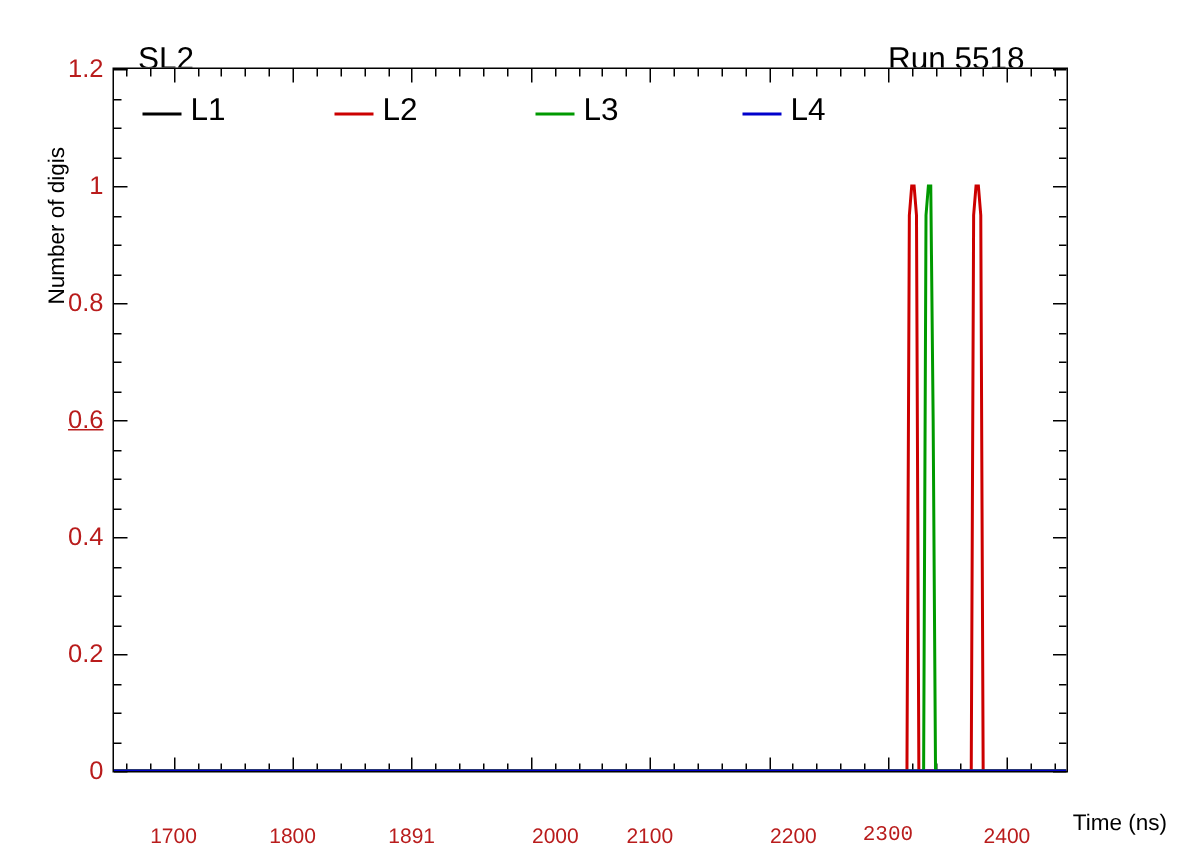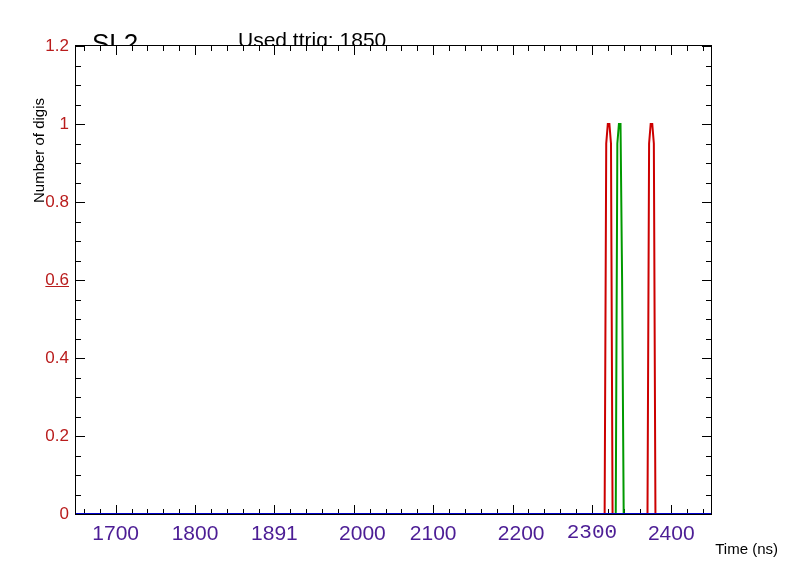--- a/index.html
+++ b/index.html
@@ -2,21 +2,21 @@
 <html><head>
 <meta charset="utf-8">
 <style>
   html,body{margin:0;padding:0;}
   body{width:796px;height:572px;background:#ffffff;font-family:"Liberation Sans",sans-serif;overflow:hidden;}
   #root{position:relative;width:796px;height:572px;}
 
   .txt{position:absolute;white-space:nowrap;color:#000;}
 
   
-  #sl-label{left:92px;top:28px;font-size:26px;}
+  #sl-label{left:92px;top:28px;font-size:21px;}
   #ttrig-label{left:238px;top:28px;font-size:21px;}
   #run-label{left:592px;top:28px;font-size:21px;}
 
   
   #ylabel{
     left:-42px;top:142px;width:160px;text-align:center;
     font-size:15px;transform:rotate(-90deg);transform-origin:50% 50%;
   }
   
   #xlabel{right:18px;top:540px;font-size:15px;}
@@ -32,36 +32,36 @@
   .ytick-major{left:0;width:9px;height:1px;}
   .ytick-minor{left:0;width:5px;height:1px;}
   .ytick-major-r{right:0;width:9px;height:1px;}
   .ytick-minor-r{right:0;width:5px;height:1px;}
   .xtick-major{bottom:0;height:9px;width:1px;}
   .xtick-minor{bottom:0;height:5px;width:1px;}
   .xtick-major-t{top:0;height:9px;width:1px;}
   .xtick-minor-t{top:0;height:5px;width:1px;}
 
   .ylab{position:absolute;font-size:17px;text-align:right;color:#b91c1c;}
-  .xlab{position:absolute;font-size:21px;text-align:center;color:#4c1d95;}
+  .xlab{position:absolute;font-size:14px;text-align:center;color:#b91c1c;margin-top:28px;}
 
   
   #legend{position:absolute;left:95px;top:62px;width:500px;height:28px;}
   .leg-entry{position:absolute;top:0;height:28px;}
   .leg-line{position:absolute;top:13px;left:0;width:26px;height:2px;}
   .leg-text{position:absolute;left:32px;top:0px;font-size:21px;color:#000;}
 
   svg{position:absolute;left:0;top:0;}
 </style>
 </head>
 <body>
 <div id="root">
 
 <div class="txt" id="sl-label">SL2</div>
-<div class="txt" id="ttrig-label">Used ttrig: 1850</div>
+<div class="txt" id="run-label">Run 5518</div>
 
 <div class="txt" id="ylabel">Number of digis</div>
 <div class="txt" id="xlabel">Time (ns)</div>
 
 <div id="frame">
   <div id="ticks-layer">
         <div class="tick ytick-major" style="top: 468px;"></div>
         <div class="tick ytick-major-r" style="top: 468px;"></div>
         <div class="tick ytick-major" style="top: 390px;"></div>
         <div class="tick ytick-major-r" style="top: 390px;"></div>
@@ -213,14 +213,32 @@
       <div class="xlab" style="left: 83.6875px; width: 64px; top: 521px;">1700</div>
       <div class="xlab" style="left: 163.062px; width: 64px; top: 521px;">1800</div>
       <div class="xlab" style="left: 242.438px; width: 64px; top: 521px;">1891</div>
       <div class="xlab" style="left: 321.812px; width: 64px; top: 521px; text-align: right;">2000</div>
       <div class="xlab" style="left: 401.188px; width: 64px; top: 521px;">2100</div>
       <div class="xlab" style="left: 480.562px; width: 64px; top: 521px; text-align: right;">2200</div>
       <div class="xlab" style="left: 559.938px; width: 64px; top: 521px; font-family: Liberation Mono, monospace;">2300</div>
       <div class="xlab" style="left: 639.312px; width: 64px; top: 521px;">2400</div>
     </div>
 
+<div id="legend">
+      <div class="leg-entry" style="left: 0px;">
+        <div class="leg-line" style="background: rgb(0, 0, 0);"></div>
+        <div class="leg-text">L1</div>
+      </div>
+      <div class="leg-entry" style="left: 128px;">
+        <div class="leg-line" style="background: rgb(204, 0, 0);"></div>
+        <div class="leg-text">L2</div>
+      </div>
+      <div class="leg-entry" style="left: 262px;">
+        <div class="leg-line" style="background: rgb(0, 153, 0);"></div>
+        <div class="leg-text">L3</div>
+      </div>
+      <div class="leg-entry" style="left: 400px;">
+        <div class="leg-line" style="background: rgb(0, 0, 204);"></div>
+        <div class="leg-text">L4</div>
+      </div>
+    </div>
 
 </div>
 
 </body></html>

